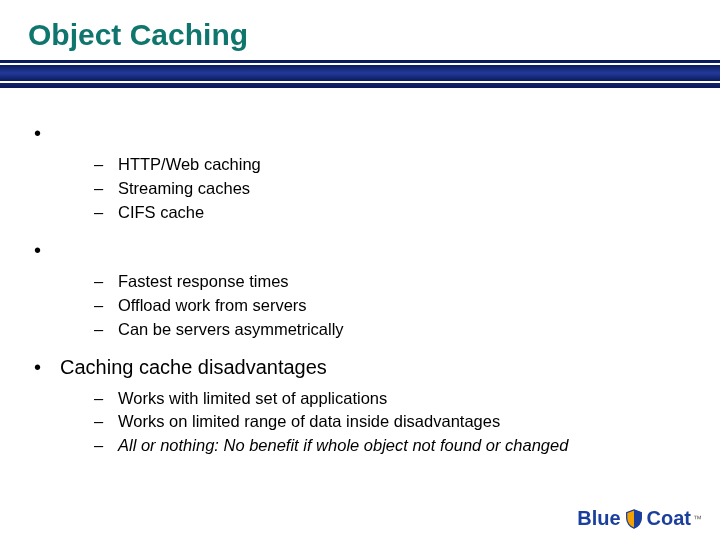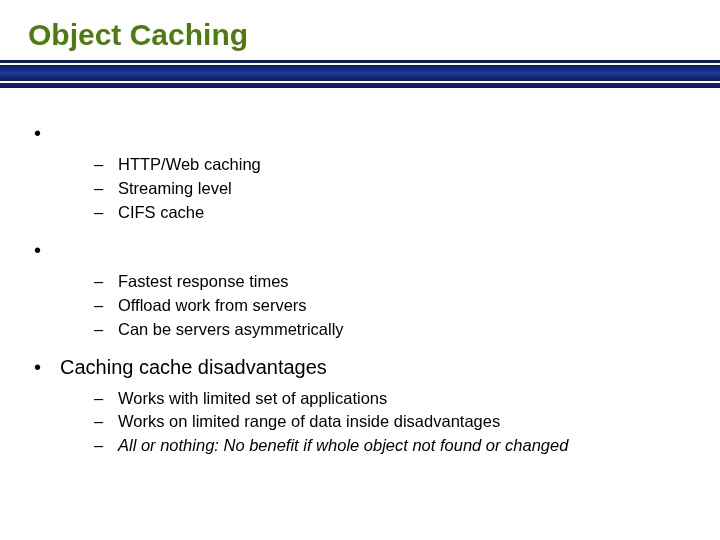--- a/index.html
+++ b/index.html
@@ -1,21 +1,21 @@
 <!DOCTYPE html>
 <html><head>
 <meta charset="utf-8">
 <style>
   * { margin: 0; padding: 0; box-sizing: border-box; }
   html, body { width: 720px; height: 540px; font-family: Arial, Helvetica, sans-serif; background: #fff; }
   .slide { width: 720px; height: 540px; position: relative; background: #fff; overflow: hidden; }
   .title {
     font-size: 30px;
     font-weight: bold;
-    color: #4d7c0f;
+    color: #0f766e;
     padding: 18px 0 8px 28px;
   }
   .band {
     width: 100%;
     background: linear-gradient(to bottom, #0a1a5a 0%, #233a9a 50%, #0a1a5a 100%);
     border-top: 1px solid #0a1a5a;
     border-bottom: 1px solid #0a1a5a;
   }
   .band-outer { height: 28px; }
   .band-inner { height: 20px; margin: 2px 0; border-top: 2px solid #fff; border-bottom: 2px solid #fff; }
@@ -88,21 +88,21 @@
     <div class="bullet">
       <span class="dot">•</span>
     </div>
     <div class="subs">
       <div class="sub">
         <span class="dash">–</span>
         <span class="txt">HTTP/Web caching</span>
       </div>
       <div class="sub">
         <span class="dash">–</span>
-        <span class="txt">Streaming level</span>
+        <span class="txt">Streaming caches</span>
       </div>
       <div class="sub">
         <span class="dash">–</span>
         <span class="txt">CIFS cache</span>
       </div>
     </div>
 
     <div class="bullet">
       <span class="dot">•</span>
     </div>
@@ -135,13 +135,24 @@
         <span class="txt">Works on limited range of data inside disadvantages</span>
       </div>
       <div class="sub italic">
         <span class="dash">–</span>
         <span class="txt">All or nothing: No benefit if whole object not found or changed</span>
       </div>
     </div>
 
   </div>
 
+  <div class="logo">
+    <span class="blue">Blue</span>
+    <span class="shield">
+      <svg viewBox="0 0 24 24" width="22" height="22">
+        <path d="M12 2 L20 5 V11 C20 16 16.5 20.5 12 22 C7.5 20.5 4 16 4 11 V5 Z" fill="#f5a100" stroke="#1b3f9c" stroke-width="1.4"></path>
+        <path d="M12 2 L20 5 V11 C20 16 16.5 20.5 12 22 Z" fill="#1b3f9c"></path>
+      </svg>
+    </span>
+    <span class="coat">Coat</span>
+    <span class="tm">™</span>
+  </div>
 </div>
 
 </body></html>

